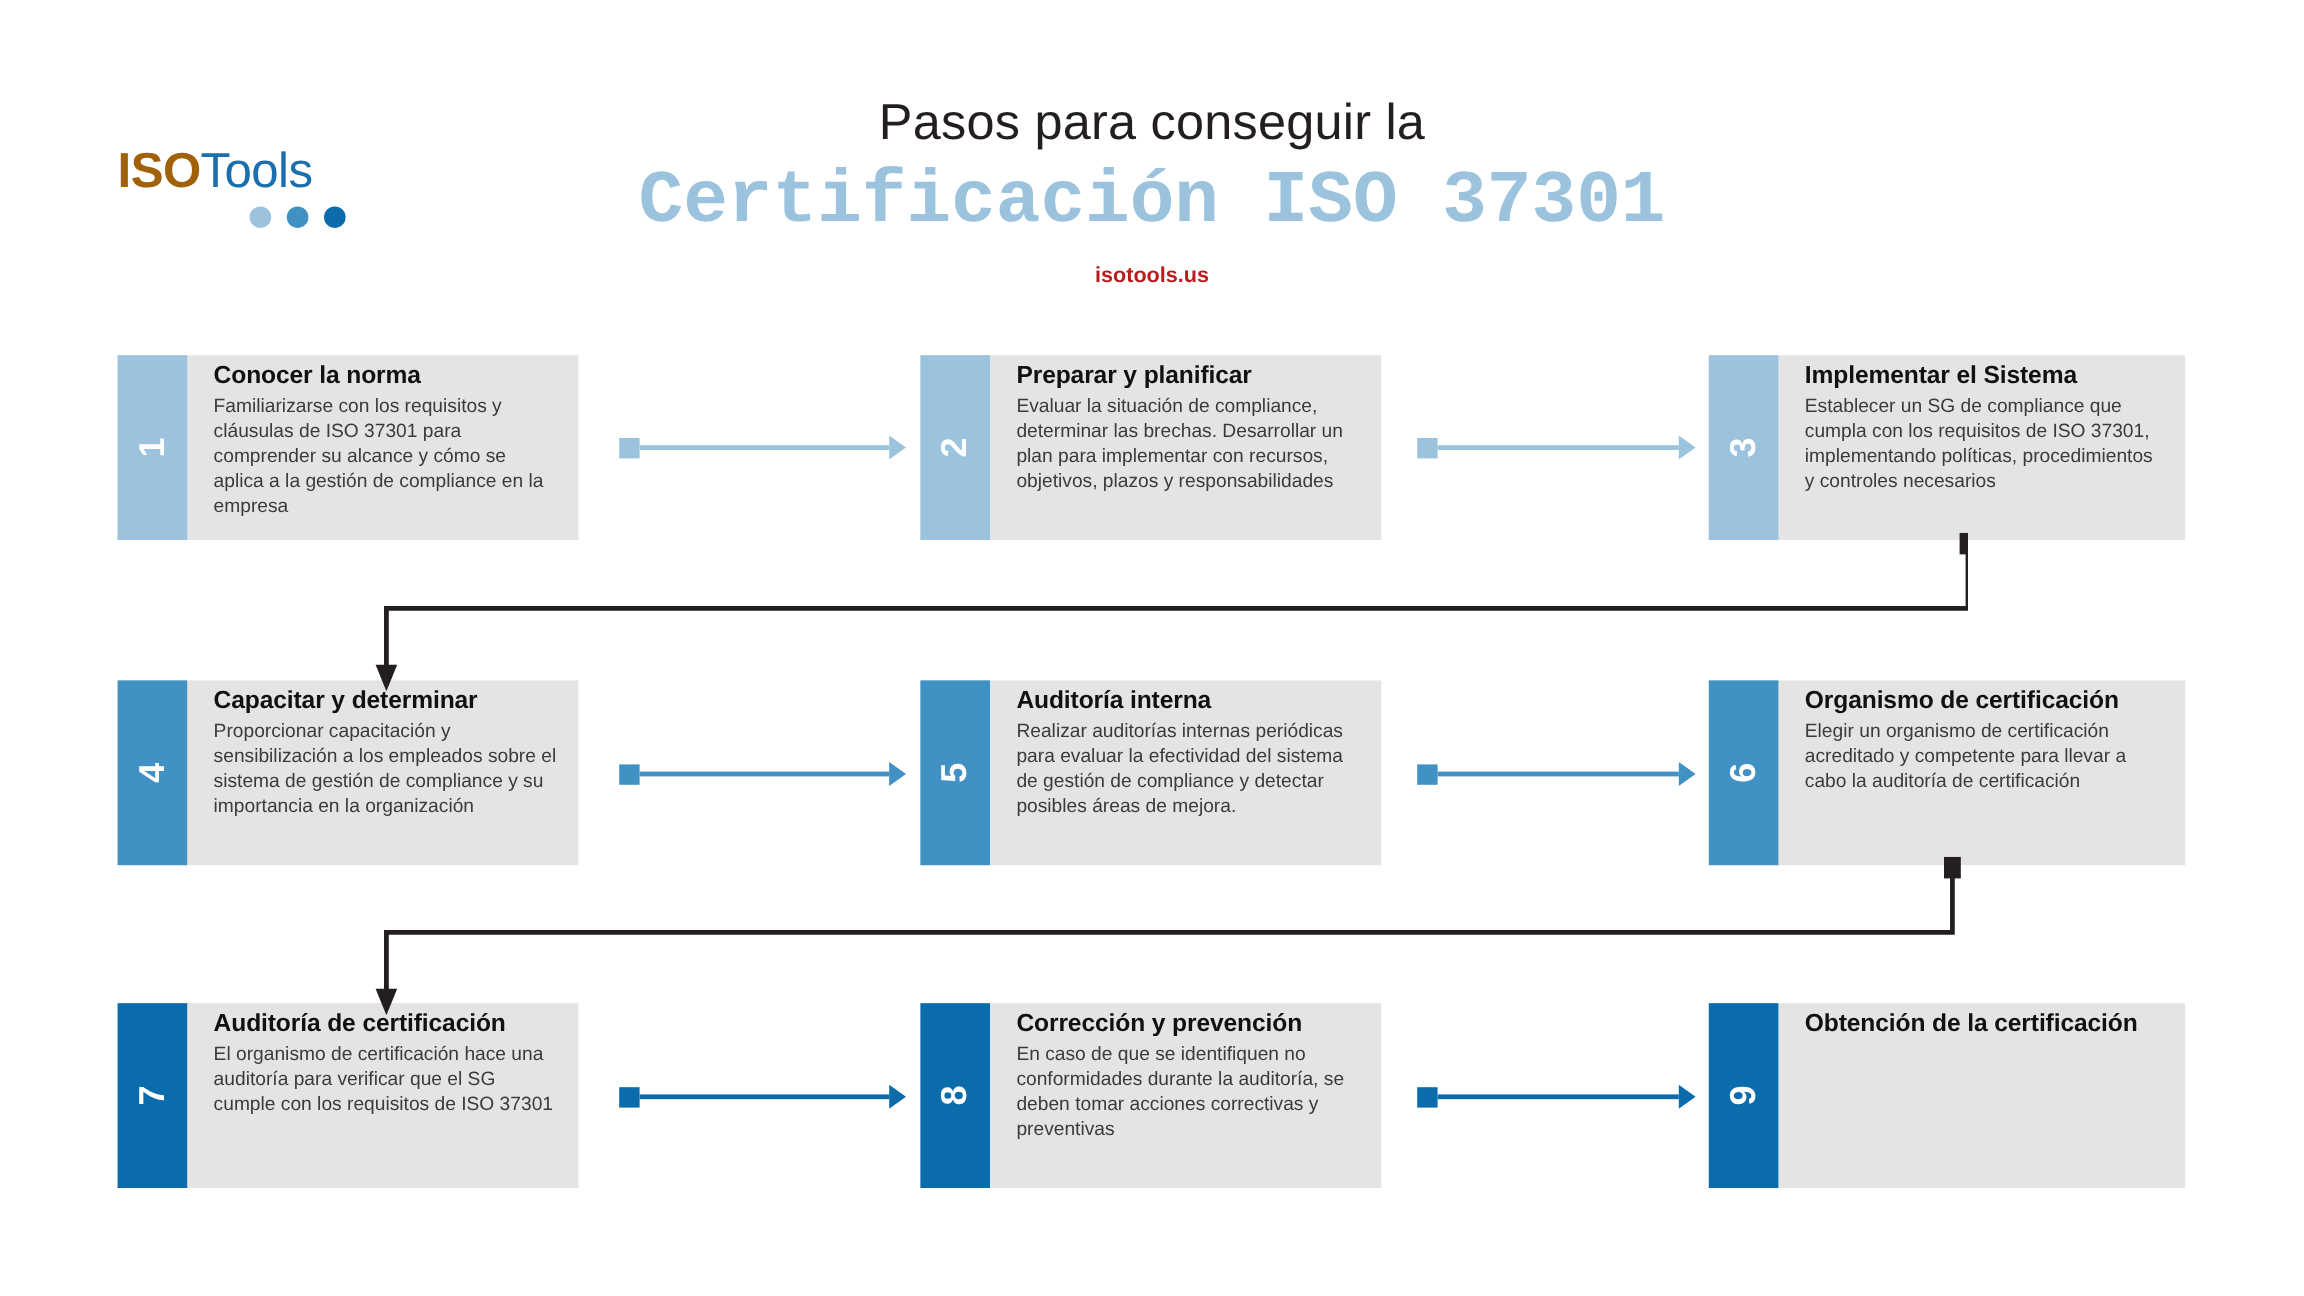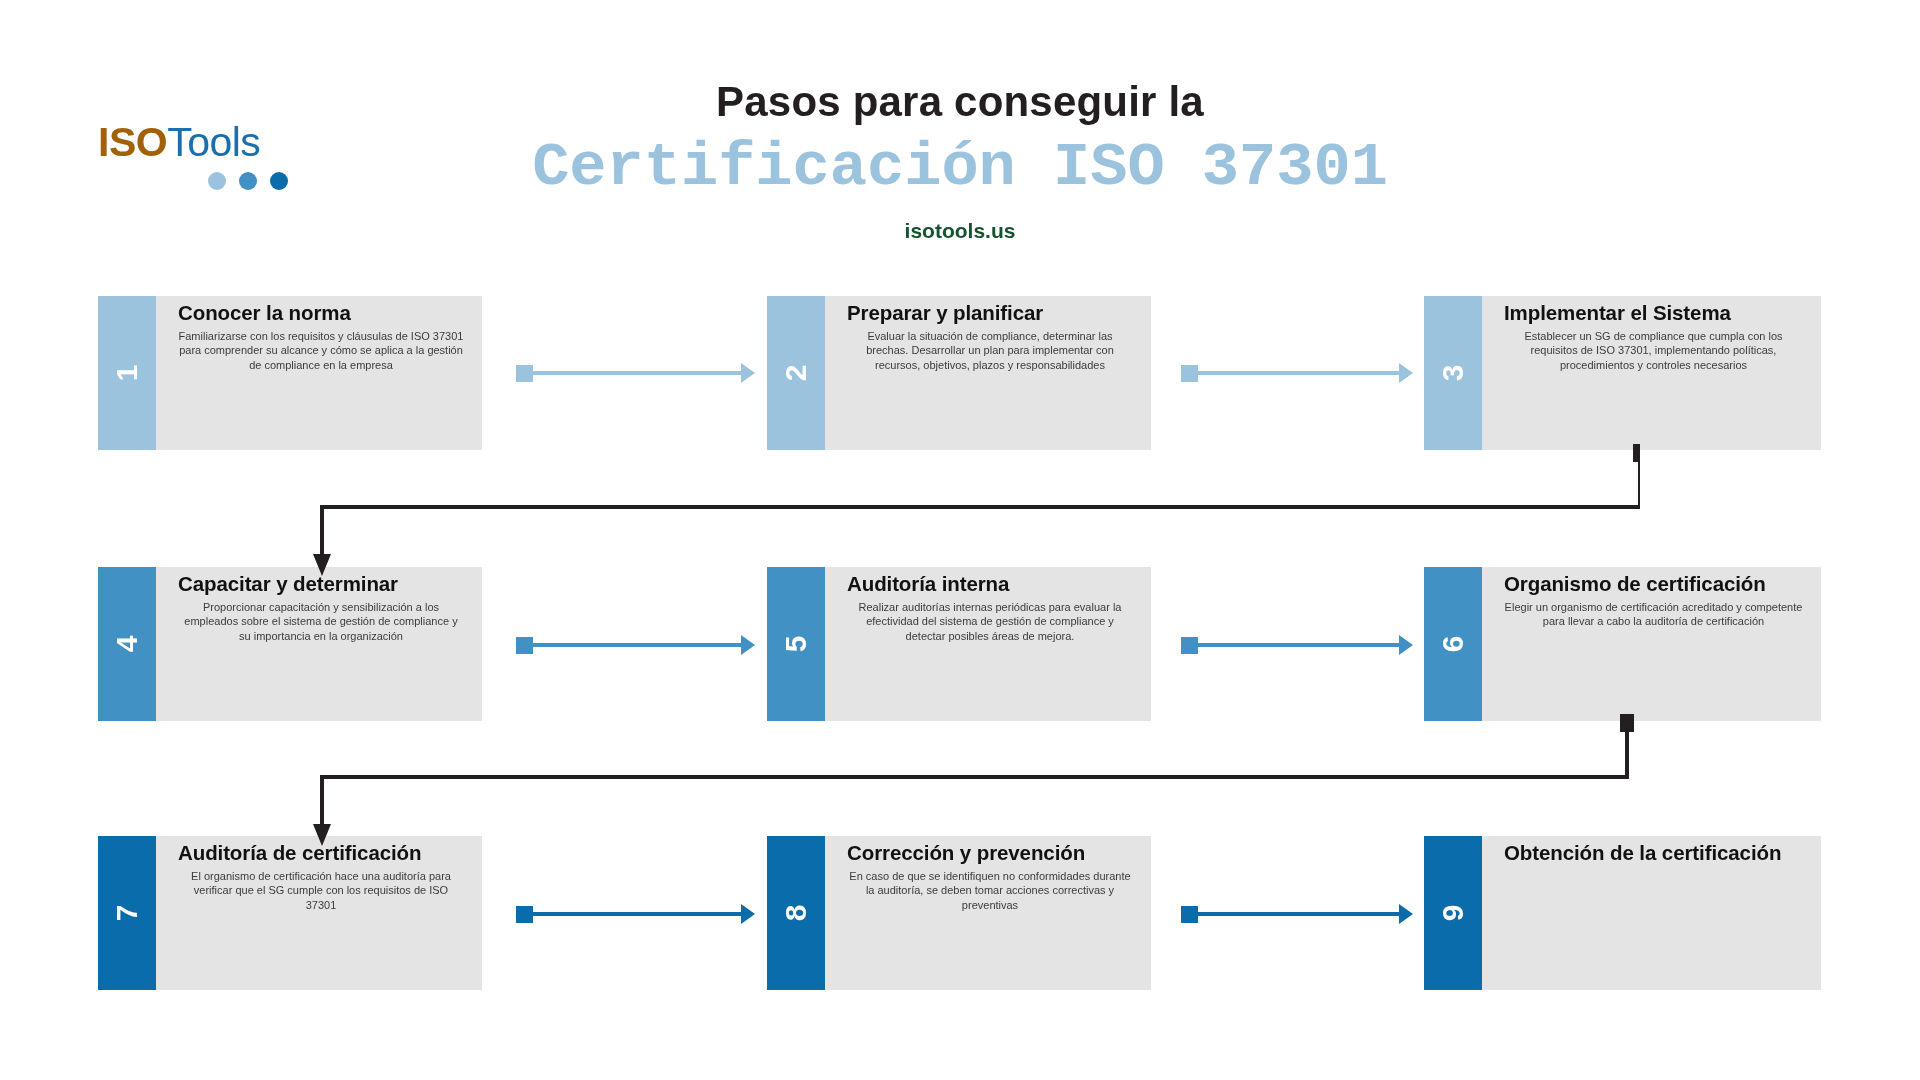--- a/index.html
+++ b/index.html
@@ -17,23 +17,23 @@
   .logo-iso { font-weight:bold; color:#a16207; }
   .logo-tools { font-weight:normal; color:#1a6fae;margin-top:12px; }
   .logo-dots { margin-top:9px; margin-left:110px; display:flex; gap:13px; }
   .logo-dots i { display:block; width:18px; height:18px; border-radius:50%; }
   .dot1 { background:#9cc3de; }
   .dot2 { background:#4291c4; }
   .dot3 { background:#0b6cab; }
 
   
   .header { position:absolute; left:0; top:0; width:1920px; text-align:center; }
-  .title-top { margin-top:78px; font-size:42px; font-weight:700; color:#231f20; letter-spacing:0.2px; }
+  .title-top { margin-top:78px; font-size:42px; font-weight:400; color:#231f20; letter-spacing:0.2px; }
   .title-main { margin-top:6px; font-size:62px; font-weight:bold; color:#9cc3de; letter-spacing:0px;font-family:Liberation Mono, monospace; }
-  .title-url { margin-top:16px; font-size:21px; font-weight:bold; color:#14532d; }
+  .title-url { margin-top:16px; font-size:18px; font-weight:bold; color:#b91c1c; }
 
   
   .card {
     position:absolute;
     display:flex;
     background:#e4e4e4;
     height:154px;
   }
   .card .numtab {
     width:58px; flex:0 0 58px;
@@ -46,21 +46,21 @@
     transform:rotate(-90deg);
     display:block;
     line-height:1;
   }
   .card .body { flex:1; padding:5px 18px 10px 22px; }
   .card .ctitle {
     font-size:20.5px; font-weight:bold; color:#111111;
     letter-spacing:-0.1px; margin-bottom:4px;
   }
   .card .ctext {
-    font-size:11px; color:#3b3b3b; line-height:1.31;text-align:center;
+    font-size:16px; color:#3b3b3b; line-height:1.31;
   }
 
   
   .tint-1 .numtab { background:#9cc3de; }
   .tint-2 .numtab { background:#4291c4; }
   .tint-3 .numtab { background:#0b6cab; }
 
   
   .harrow { position:absolute; height:26px; display:flex; align-items:center; }
   .harrow .cap { width:17px; height:17px; flex:0 0 17px; }

